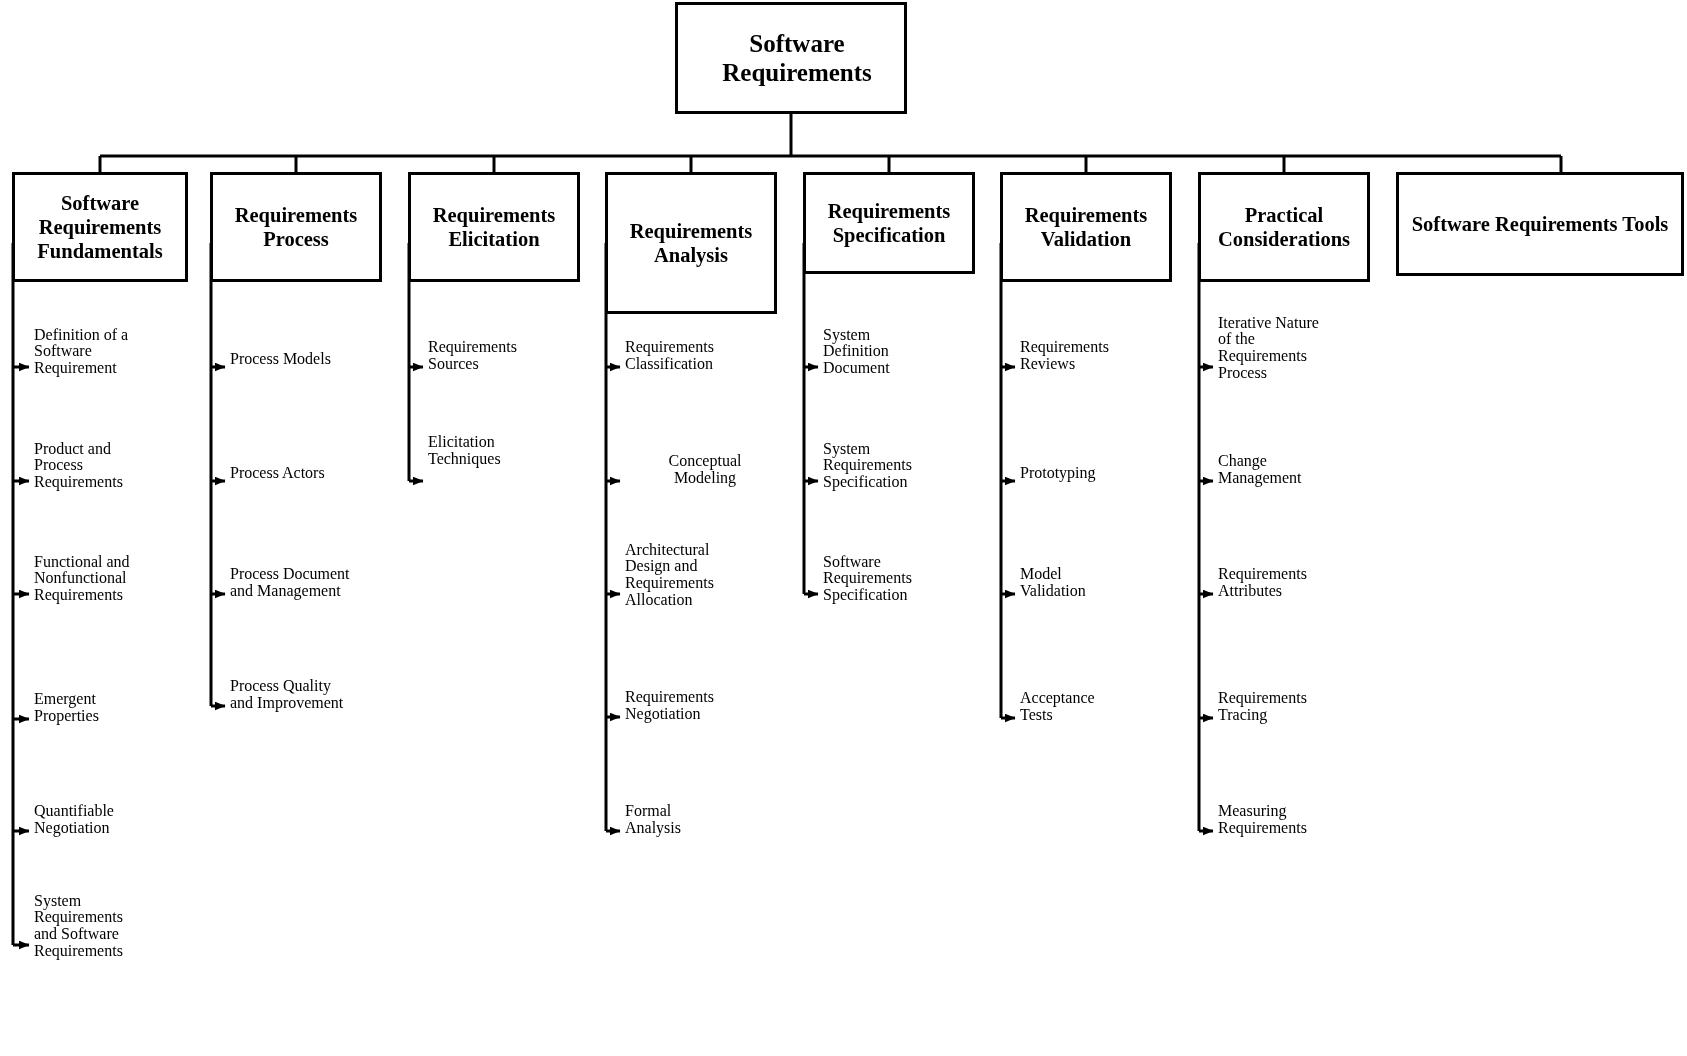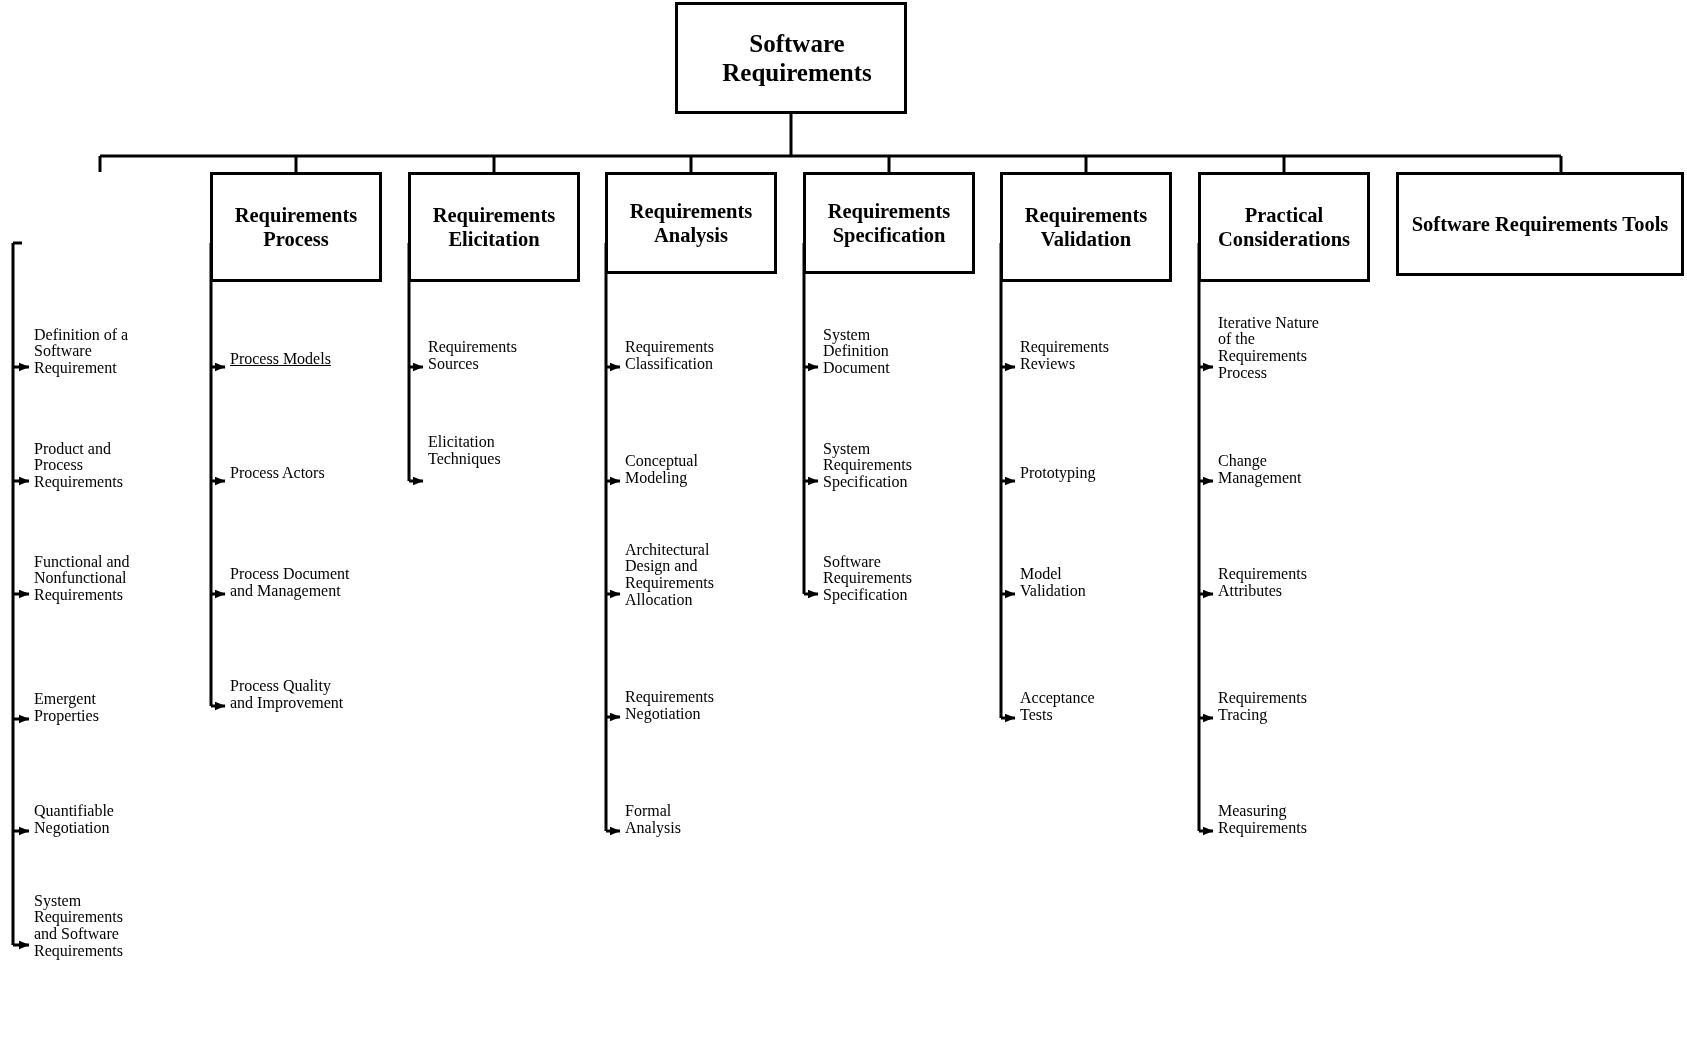--- a/index.html
+++ b/index.html
@@ -89,27 +89,30 @@
         <line x1="1199" y1="594" x2="1213" y2="594" marker-end="url(#ah)"></line>
         <line x1="1199" y1="718" x2="1213" y2="718" marker-end="url(#ah)"></line>
         <line x1="1199" y1="831" x2="1213" y2="831" marker-end="url(#ah)"></line>
       </g>
   </svg>
 
   <div class="node" id="root-node" style="left:675px;top:2px;width:232px;height:112px;">
     <span class="ttl">Software Requirements</span>
   </div>
 
+  <div class="node lvl1" style="left:12px;top:172px;width:176px;height:110px;">
+    <span class="ttl">Software Requirements Fundamentals</span>
+  </div>
   <div class="node lvl1" style="left:210px;top:172px;width:172px;height:110px;">
     <span class="ttl">Requirements Process</span>
   </div>
   <div class="node lvl1" style="left:408px;top:172px;width:172px;height:110px;">
     <span class="ttl">Requirements Elicitation</span>
   </div>
-  <div class="node lvl1" style="left:605px;top:172px;width:172px;height:102px;">
+  <div class="node lvl1" style="left:605px;top:172px;width:172px;height:142px;">
     <span class="ttl">Requirements Analysis</span>
   </div>
   <div class="node lvl1" style="left:803px;top:172px;width:172px;height:102px;">
     <span class="ttl">Requirements Specification</span>
   </div>
   <div class="node lvl1" style="left:1000px;top:172px;width:172px;height:110px;">
     <span class="ttl">Requirements Validation</span>
   </div>
   <div class="node lvl1" style="left:1198px;top:172px;width:172px;height:110px;">
     <span class="ttl">Practical Considerations</span>
@@ -129,33 +132,33 @@
 Nonfunctional
 Requirements</div>
       <div class="subitem" style="left: 34px; top: 690.8px; width: 160px;">Emergent
 Properties</div>
       <div class="subitem" style="left: 34px; top: 802.8px; width: 160px;">Quantifiable
 Negotiation</div>
       <div class="subitem" style="left: 34px; top: 892.6px; width: 160px;">System
 Requirements
 and Software
 Requirements</div>
-      <div class="subitem" style="left: 230px; top: 350.9px; width: 160px; text-decoration: underline;">Process Models</div>
+      <div class="subitem" style="left: 230px; top: 350.9px; width: 160px;">Process Models</div>
       <div class="subitem" style="left: 230px; top: 464.9px; width: 160px;">Process Actors</div>
       <div class="subitem" style="left: 230px; top: 565.8px; width: 160px;">Process Document
 and Management</div>
       <div class="subitem" style="left: 230px; top: 677.8px; width: 160px;">Process Quality
 and Improvement</div>
       <div class="subitem" style="left: 428px; top: 338.8px; width: 160px;">Requirements
 Sources</div>
       <div class="subitem" style="left: 428px; top: 434px; width: 160px;">Elicitation
 Techniques</div>
       <div class="subitem" style="left: 625px; top: 338.8px; width: 160px;">Requirements
 Classification</div>
-      <div class="subitem" style="left: 625px; top: 452.8px; width: 160px;">Conceptual
+      <div class="subitem" style="left: 625px; top: 452.8px; width: 160px; text-align: center;">Conceptual
 Modeling</div>
       <div class="subitem" style="left: 625px; top: 541.6px; width: 160px;">Architectural
 Design and
 Requirements
 Allocation</div>
       <div class="subitem" style="left: 625px; top: 688.8px; width: 160px;">Requirements
 Negotiation</div>
       <div class="subitem" style="left: 625px; top: 802.8px; width: 160px;">Formal
 Analysis</div>
       <div class="subitem" style="left: 823px; top: 326.7px; width: 160px;">System

